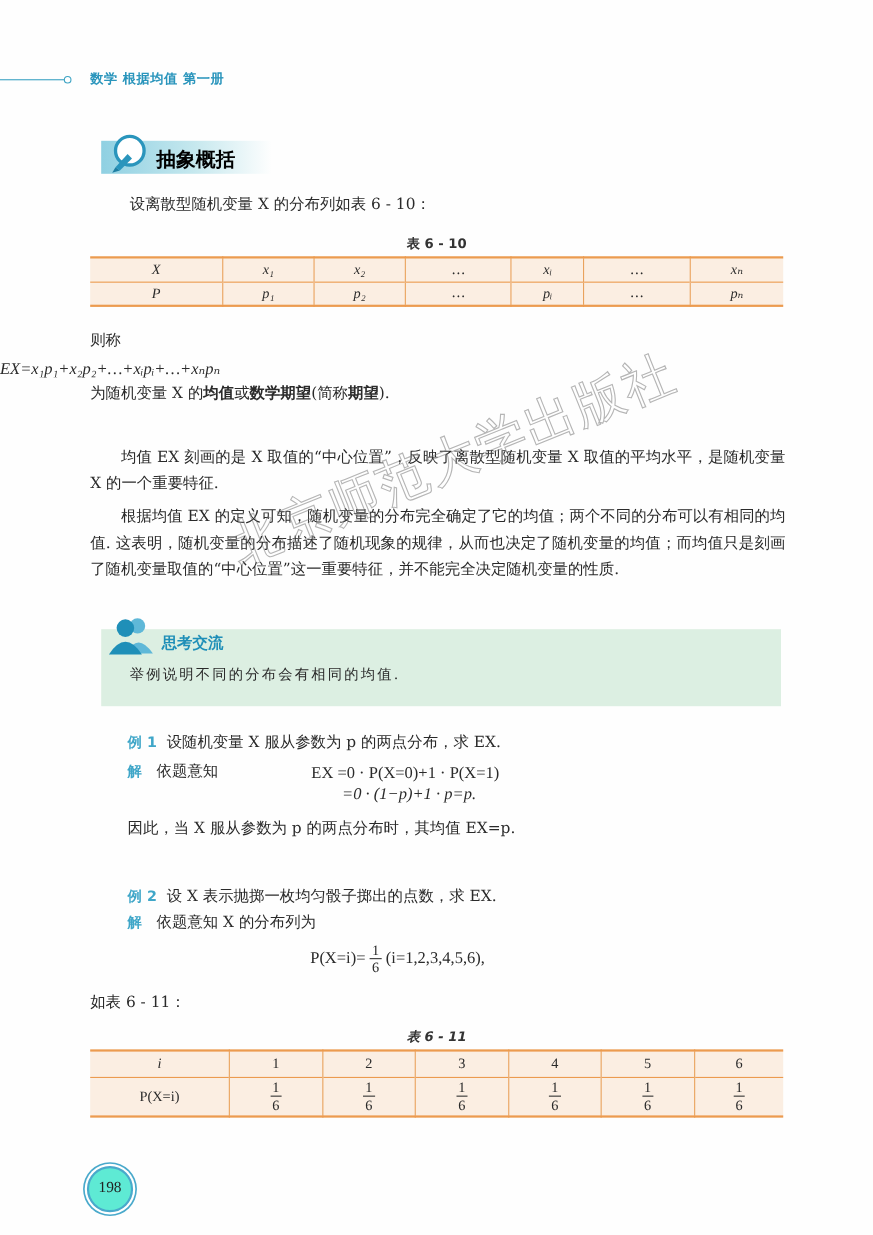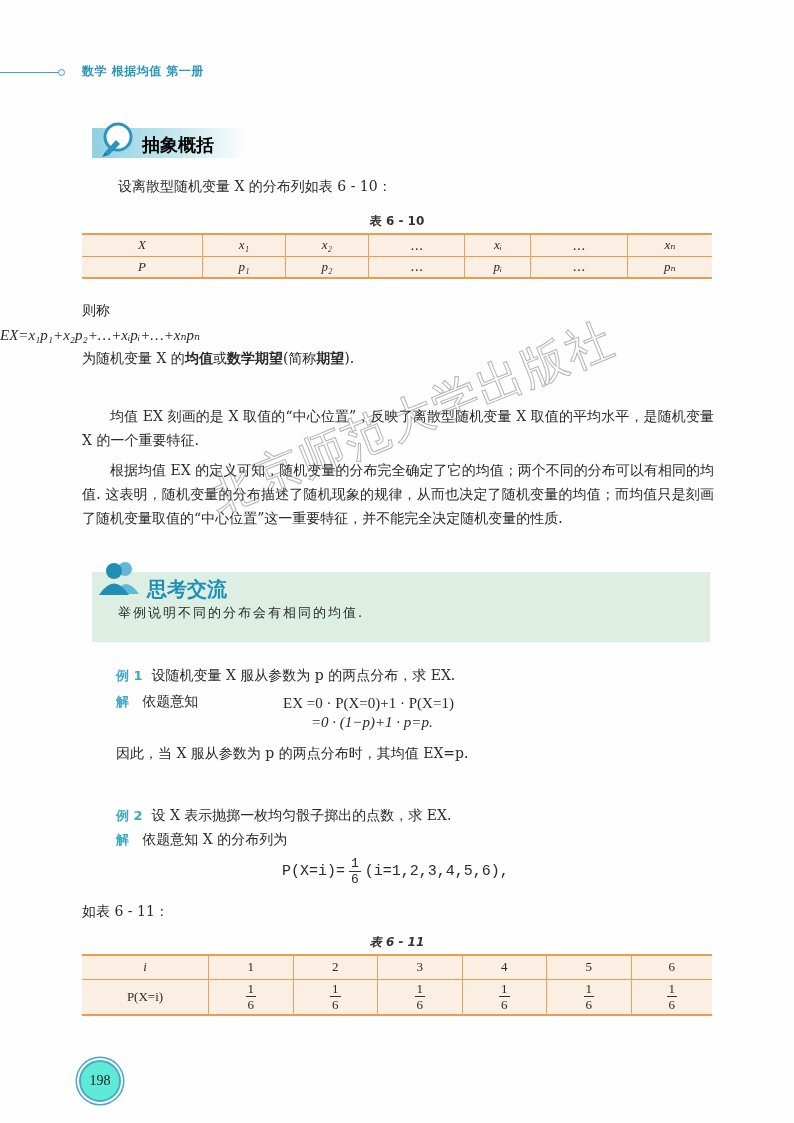--- a/index.html
+++ b/index.html
@@ -33,21 +33,21 @@
   table.ot tr { border-bottom: 1.5px solid #ec9b4f; }
   table.ot tr:first-child { border-top: 2px solid #ec9b4f; }
   table.ot tr:last-child { border-bottom: 2px solid #ec9b4f; }
   table.ot { background: #fbeee2; }
 
   .formula { font-size: 15px; }
 
   
   .think-box { left: 92px; top: 572px; width: 618px; height: 70px; background: #dcefe2; }
   .think-icon { left: 97px; top: 560px; width: 46px; height: 36px; }
-  .think-title { left: 147px; top: 576px; font-size: 20px; font-weight: bold; color: #1f8fb8; font-family: "DejaVu Sans", sans-serif; }
+  .think-title { left: 147px; top: 576px; font-size: 14px; font-weight: bold; color: #1f8fb8; font-family: "DejaVu Sans", sans-serif; }
   .think-text { left: 118px; top: 604px; font-size: 13px; letter-spacing: 2px; }
 
   .ex-label { color: #3fa6c8; font-weight: bold; font-family: "DejaVu Sans", sans-serif; font-size: 13px; }
 
   .frac { display: inline-block; vertical-align: middle; text-align: center; line-height: 1; }
   .frac .num { display: block; border-bottom: 1px solid #333; padding: 0 2px 1px; font-size: 13px; }
   .frac .den { display: block; padding-top: 1px; font-size: 13px; }
 
   .watermark { left: 200px; top: 470px; font-size: 46px; color: transparent;
     -webkit-text-stroke: 1px rgba(120,120,120,0.55); transform: rotate(-22deg); transform-origin: left top;
@@ -128,21 +128,21 @@
 <div class="abs formula serif" style="left:283px;top:695px;">EX =0 · P(X=0)+1 · P(X=1)</div>
 <div class="abs formula serif" style="left:311px;top:714px;font-style:italic;">=0 · (1−p)+1 · p=p.</div>
 <div class="abs p" style="left:116px;top:741px;">因此，当 X 服从参数为 p 的两点分布时，其均值 EX=p.</div>
 
 <div class="abs p" style="left:116px;top:803px;">
   <span class="ex-label">例 2</span>&nbsp;&nbsp;<span>设 X 表示抛掷一枚均匀骰子掷出的点数，求 EX.</span>
 </div>
 <div class="abs p" style="left:116px;top:827px;">
   <span class="ex-label">解</span>&nbsp;&nbsp;&nbsp;<span>依题意知 X 的分布列为</span>
 </div>
-<div class="abs formula serif" style="left:282px;top:857px;display:flex;align-items:center;gap:4px;font-family:Liberation Mono, monospace;">
+<div class="abs formula serif" style="left:282px;top:857px;display:flex;align-items:center;gap:4px;">
   <span>P(X=i)=</span>
   <span class="frac">
       <span class="num">1</span>
       <span class="den">6</span>
     </span>
   <span>(i=1,2,3,4,5,6),</span>
 </div>
 <div class="abs p" style="left:82px;top:899px;">如表 6 - 11：</div>
 
 <div class="abs cap" style="left:0;width:794px;text-align:center;top:934px;font-style:italic;">表 6 - 11</div>

